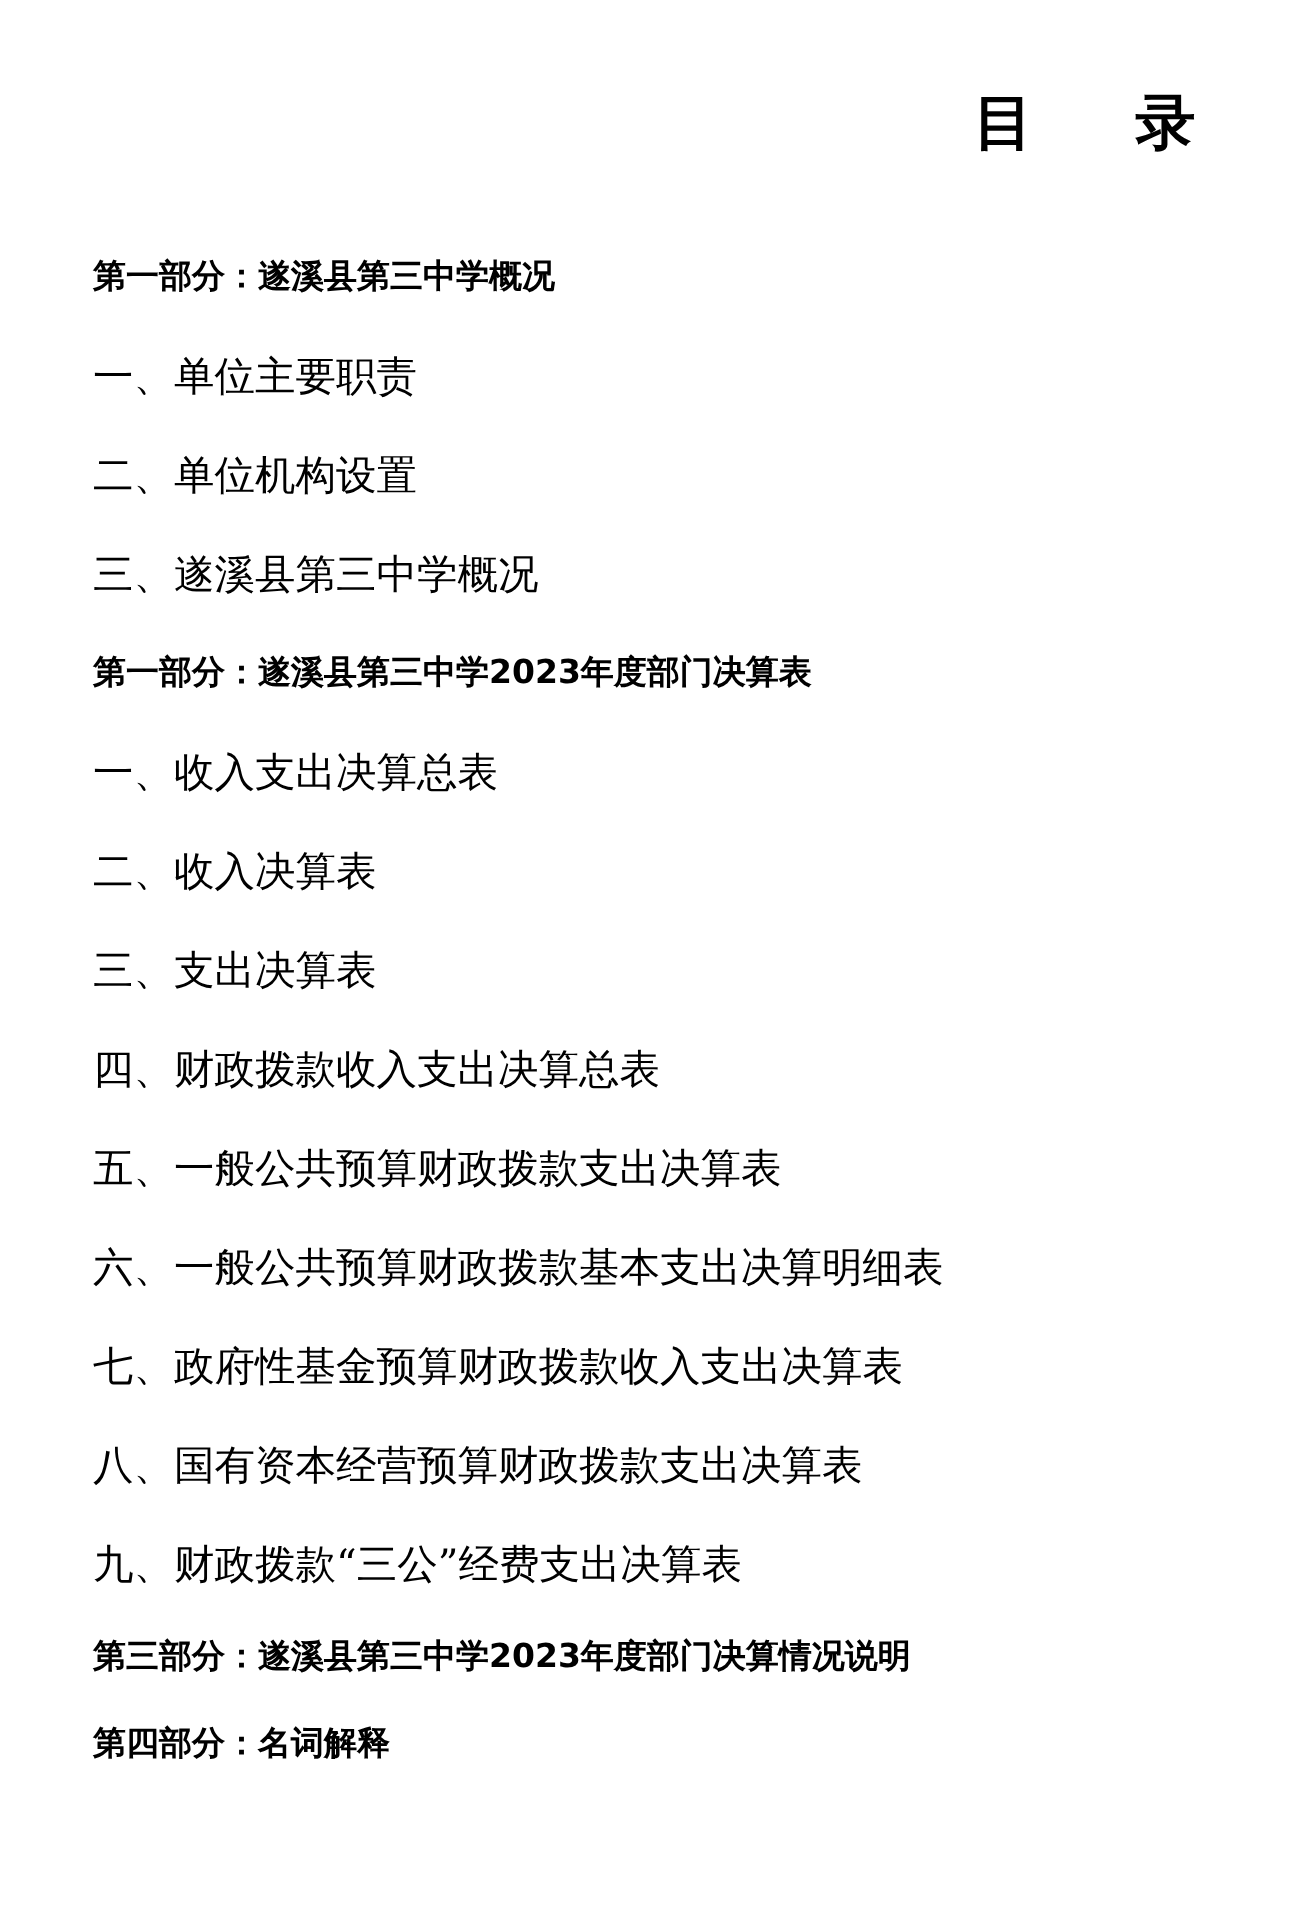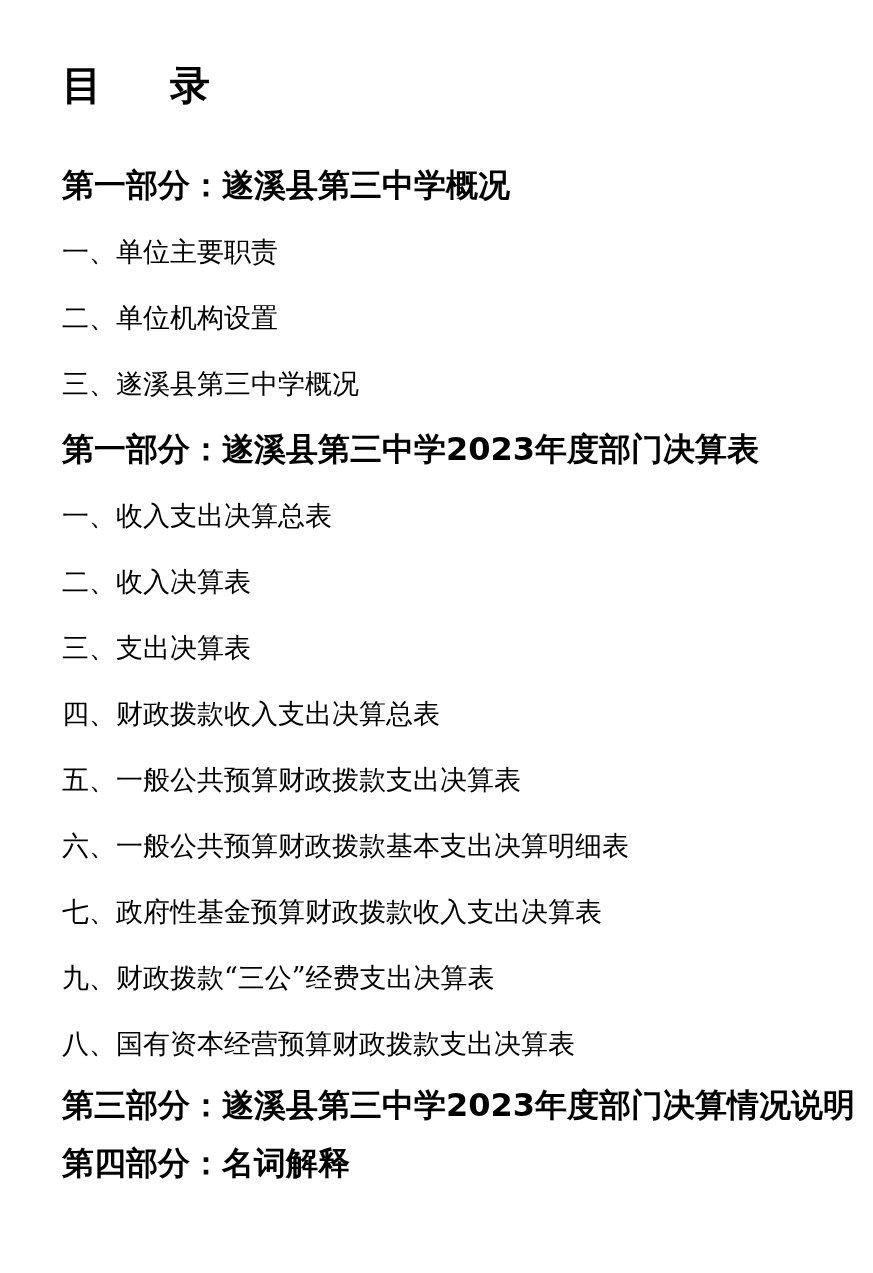--- a/index.html
+++ b/index.html
@@ -12,48 +12,48 @@
     height: 1273px;
     position: relative;
     background: #ffffff;
     box-sizing: border-box;
     padding: 0 62px;
     font-family: "DejaVu Sans", "Liberation Sans", sans-serif;
     color: #000000;
     overflow: hidden;
   }
   .doc-title {
-    text-align: left;
+    text-align: right;
     font-size: 40px;
     font-weight: 700;
     letter-spacing: 14px;
     margin: 0;
     padding-top: 62px;
     padding-bottom: 0;
     line-height: 1.2;
-    font-family: Liberation Serif, serif;
+    font-family: Liberation Mono, monospace;
   }
   .toc {
     margin-top: 42px;
   }
   .toc-entry {
     font-size: 25px;
     line-height: 1.0;
     margin: 0 0 0 0;
     padding: 0;
     height: 66px;
     display: flex;
     align-items: center;
     white-space: nowrap;
   }
   .toc-entry.part {
     font-weight: 700;
     font-family: "DejaVu Sans", "Liberation Sans", sans-serif;
     letter-spacing: 0px;
-    font-size: 32px;
+    font-size: 22px;
   }
   .toc-entry.item {
     font-weight: 400;
     font-family: "DejaVu Serif", "Liberation Serif", serif;
     letter-spacing: 0px;
     font-size: 27px;
   }
   .toc-entry.part.tight {
     height: 58px;
   }
@@ -71,19 +71,19 @@
     <div class="toc-entry item">二、单位机构设置</div>
     <div class="toc-entry item">三、遂溪县第三中学概况</div>
     <div class="toc-entry part">第一部分：遂溪县第三中学2023年度部门决算表</div>
     <div class="toc-entry item">一、收入支出决算总表</div>
     <div class="toc-entry item">二、收入决算表</div>
     <div class="toc-entry item">三、支出决算表</div>
     <div class="toc-entry item">四、财政拨款收入支出决算总表</div>
     <div class="toc-entry item">五、一般公共预算财政拨款支出决算表</div>
     <div class="toc-entry item">六、一般公共预算财政拨款基本支出决算明细表</div>
     <div class="toc-entry item">七、政府性基金预算财政拨款收入支出决算表</div>
+    <div class="toc-entry item">八、国有资本经营预算财政拨款支出决算表</div>
     <div class="toc-entry item">九、财政拨款“三公”经费支出决算表</div>
-    <div class="toc-entry item">八、国有资本经营预算财政拨款支出决算表</div>
     <div class="toc-entry part tight">第三部分：遂溪县第三中学2023年度部门决算情况说明</div>
     <div class="toc-entry part tight">第四部分：名词解释</div>
   </div>
 
 </div>
 
 </body></html>

